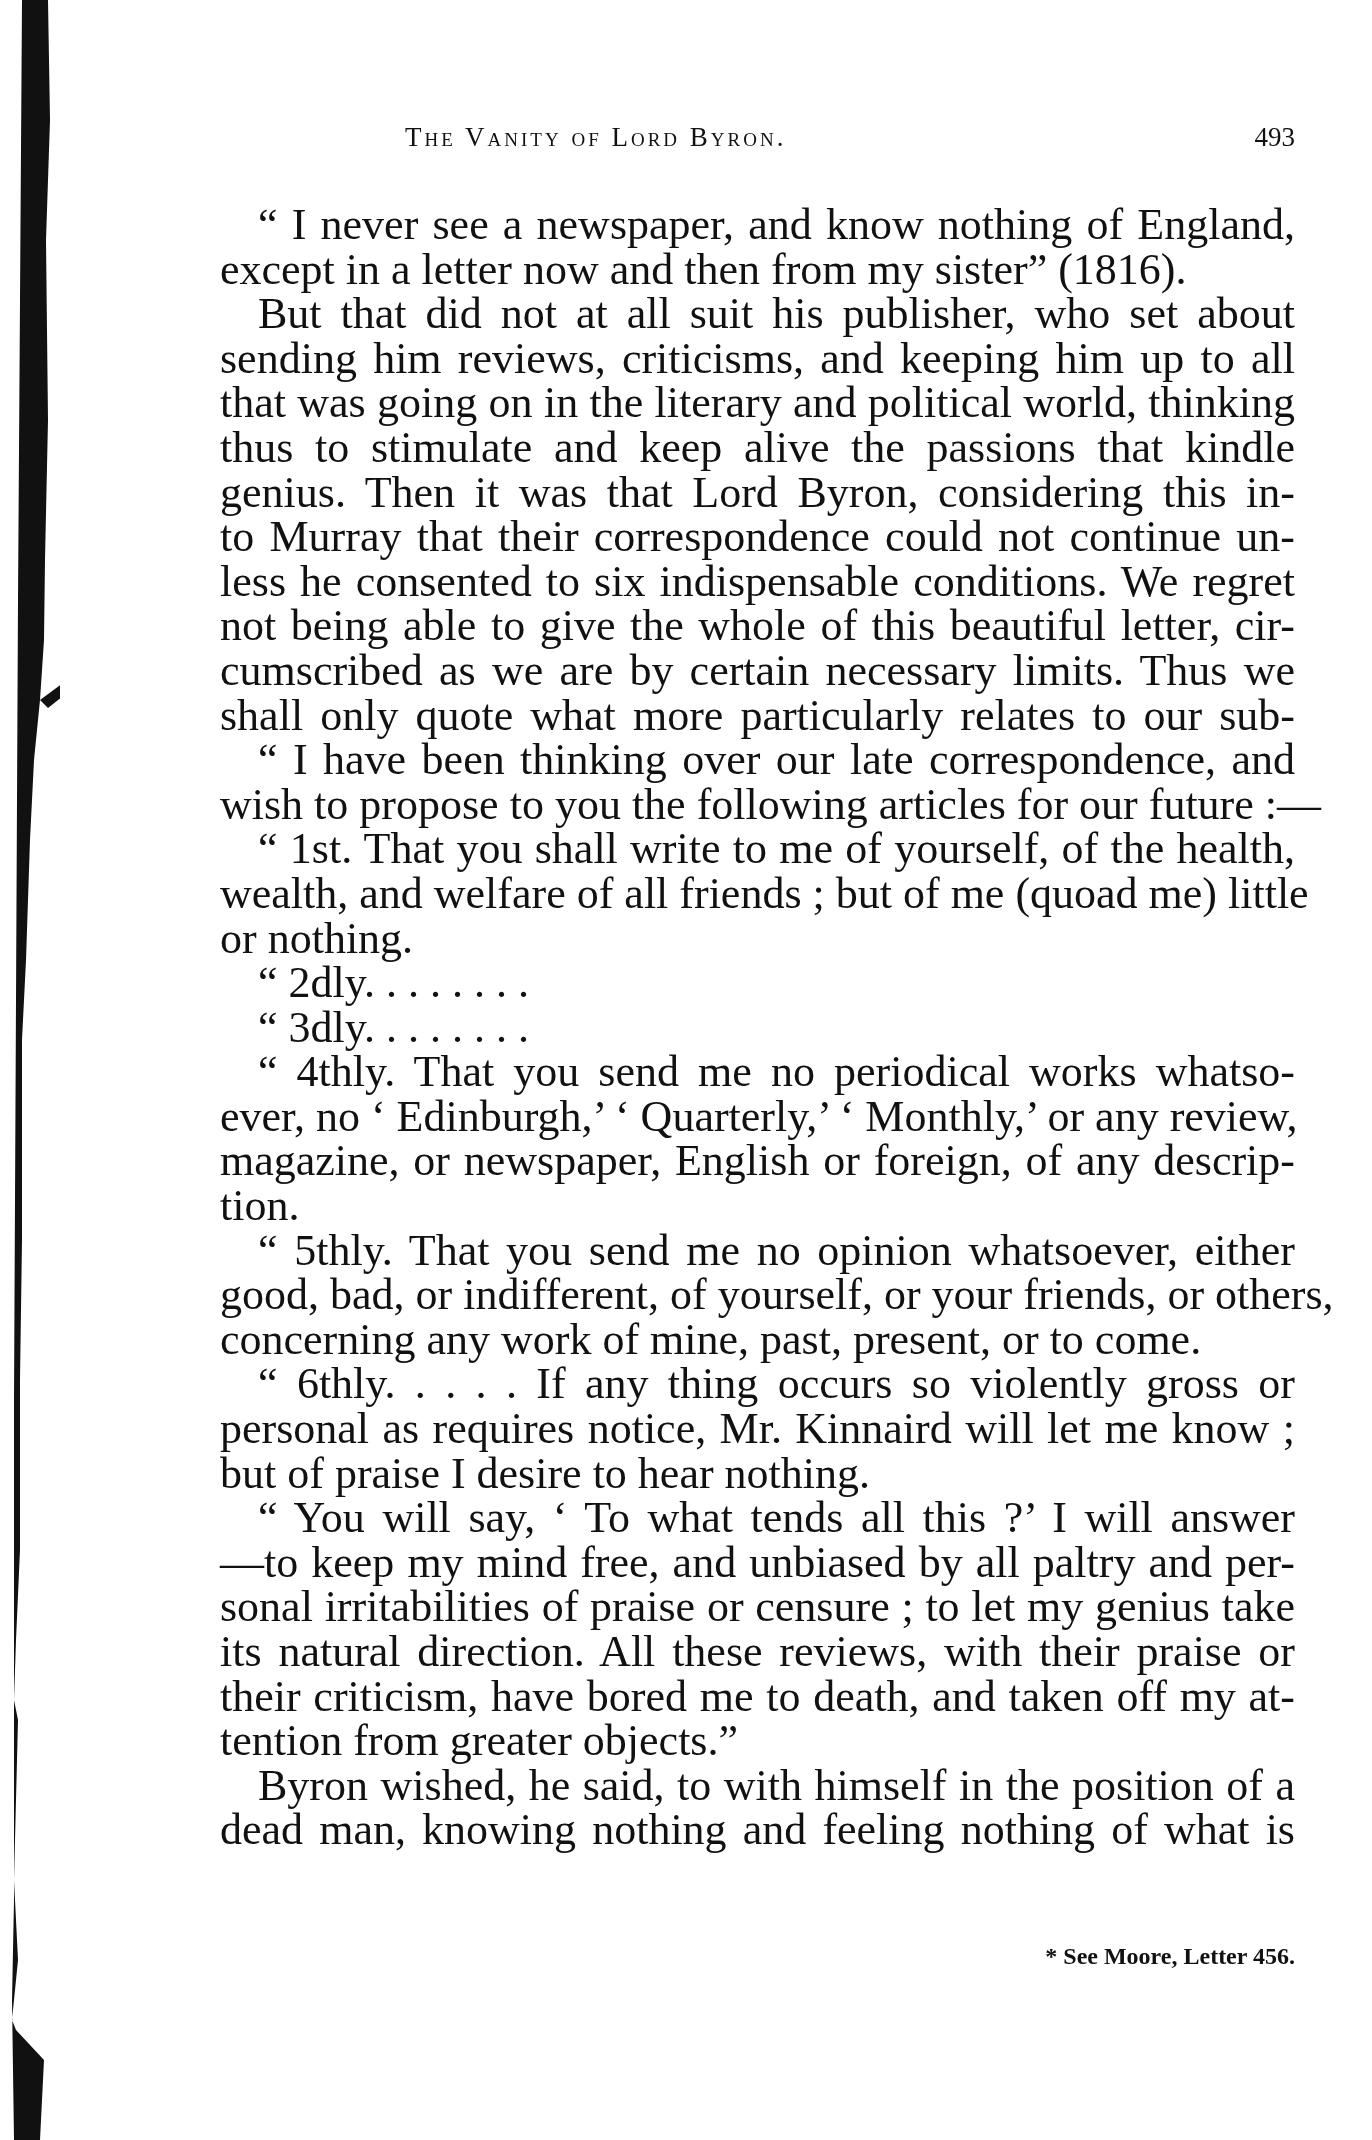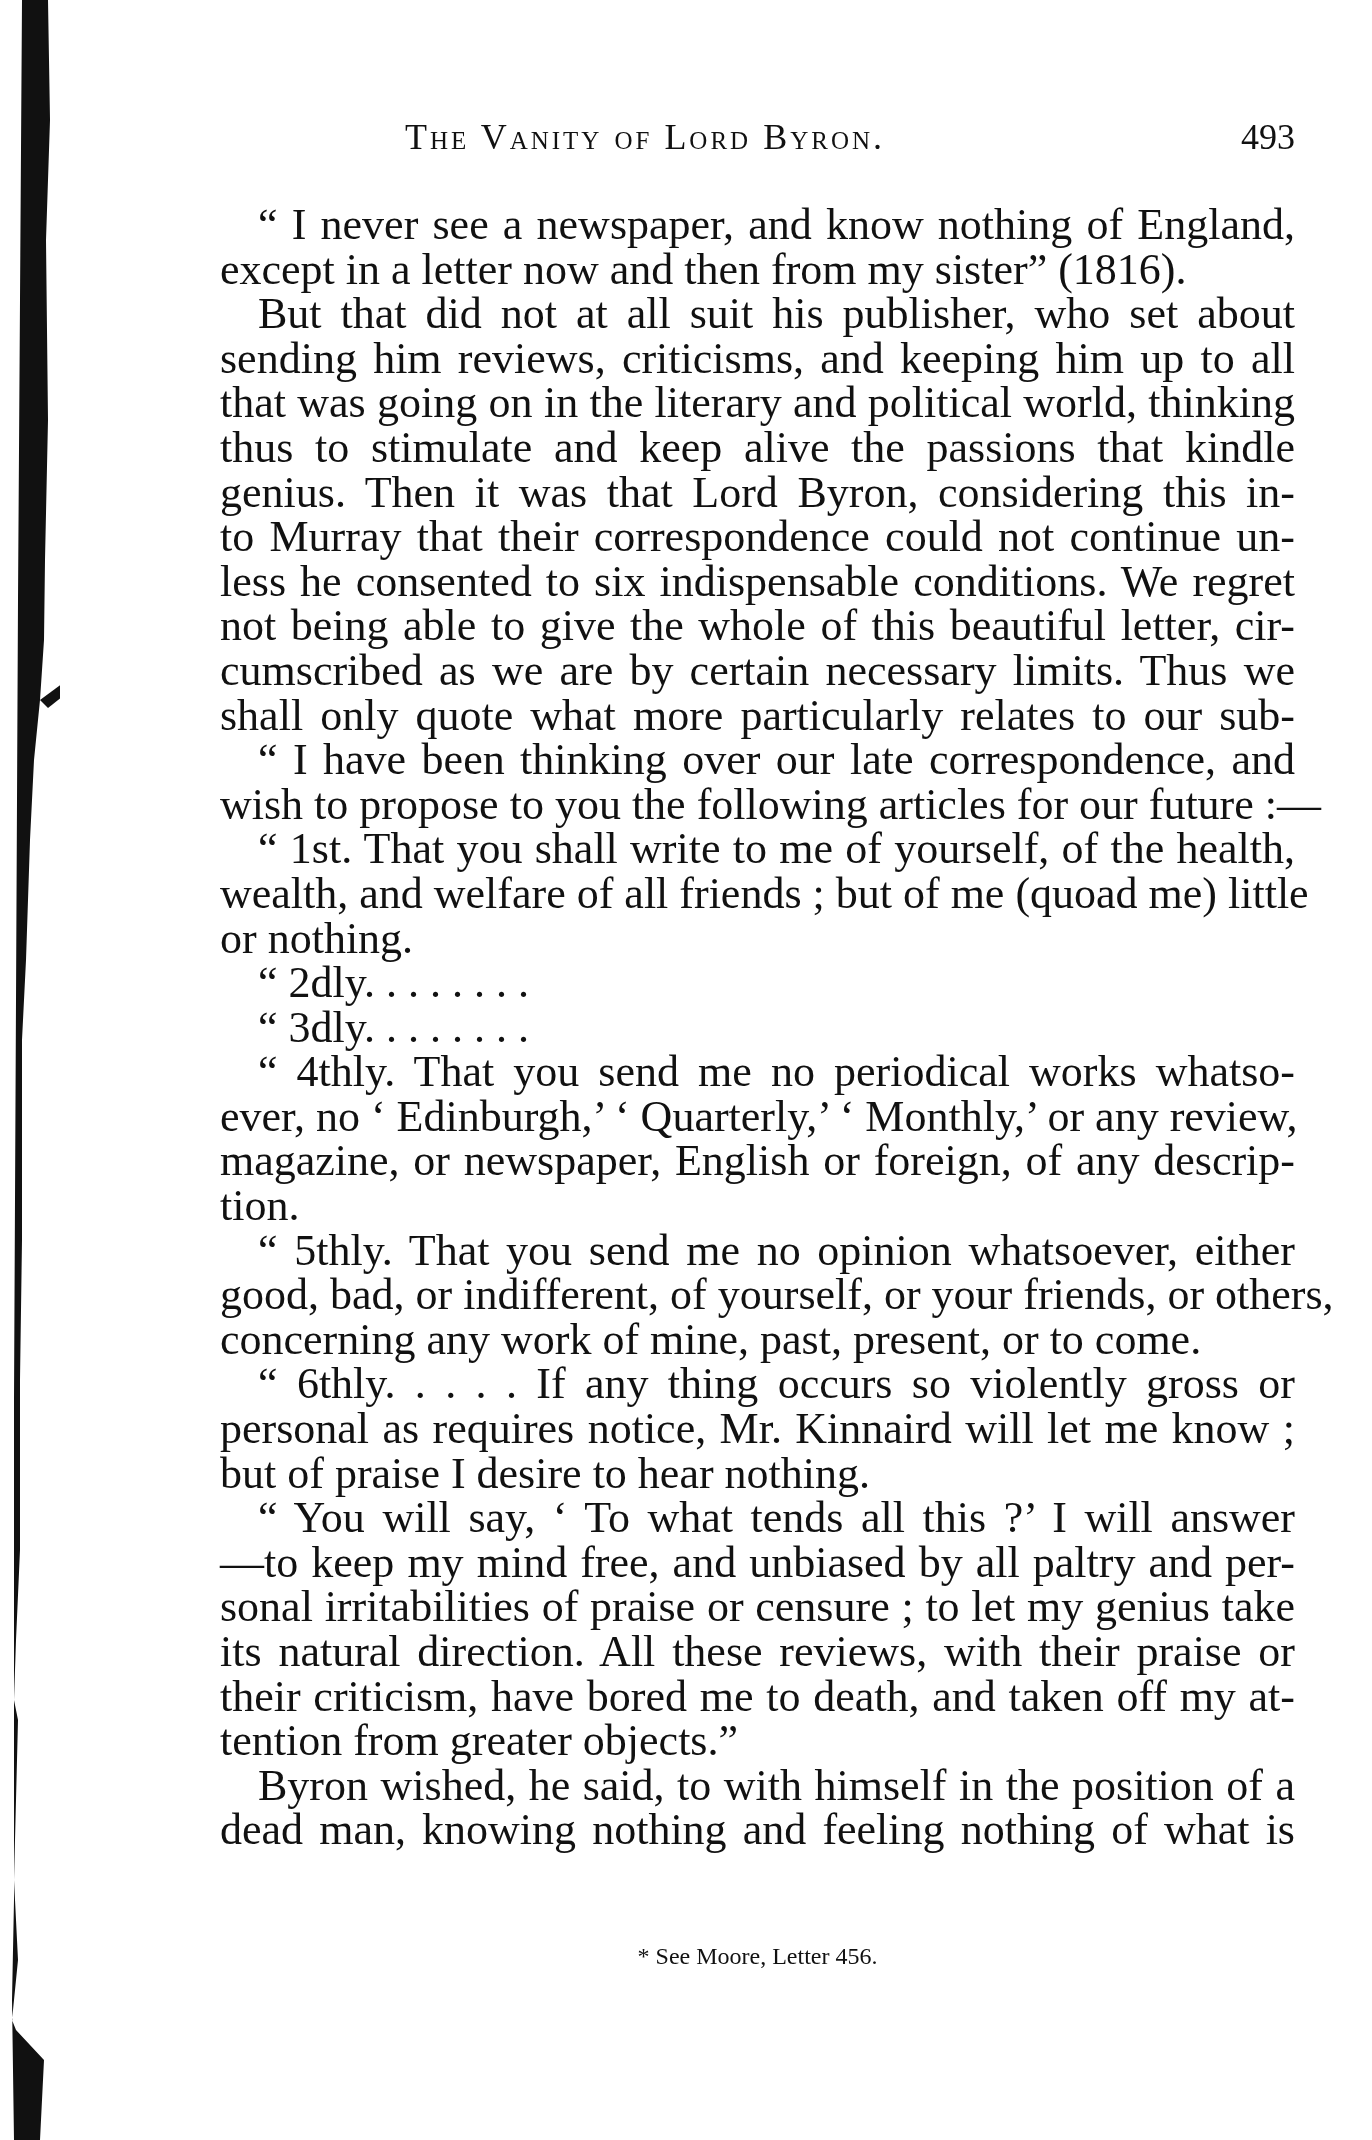--- a/index.html
+++ b/index.html
@@ -21,21 +21,21 @@
       top: 0;
       width: 60px;
       height: 2140px;
     }
     .header {
       position: absolute;
       top: 112px;
       left: 405px;
       width: 890px;
       height: 50px;
-      font-size: 36px;
+      font-size: 27px;
       line-height: 50px;
       white-space: nowrap;
     }
     .running-title {
       position: absolute;
       left: 0;
       top: 0;
       font-variant: small-caps;
       letter-spacing: 3px;
     }
@@ -64,24 +64,24 @@
     }
     .line.indent {
       padding-left: 38px;
     }
     .seg-i { }
     .footnote {
       position: absolute;
       left: 220px;
       width: 1075px;
       top: 1938px;
-      text-align: center;
+      text-align: right;
       font-size: 24px;
       line-height: 36px;
-      font-weight: normal;
+      font-weight: bold;
     }
   </style>
 </head>
 <body>
 
 <svg class="binding" viewBox="0 0 60 2140" preserveAspectRatio="none">
   <path d="M22,0 L48,0 L50,120 L46,240 L48,420 L45,560 L44,640 L40,700 L34,760 L30,840 L26,960 L22,1040 L22,1240 L20,1380 L20,1550 L16,1640 L14,1700 L18,1720 L16,1800 L14,1880 L18,1960 L12,2020 L16,2030 L44,2060 L40,2140 L14,2140 L12,2000 L14,1900 L14,1700 L14,1400 L16,1000 L18,600 L20,300 Z" fill="#111111"></path>
   <path d="M40,700 L118,642 L122,650 L48,708 Z" fill="#111111"></path>
 </svg>
 

